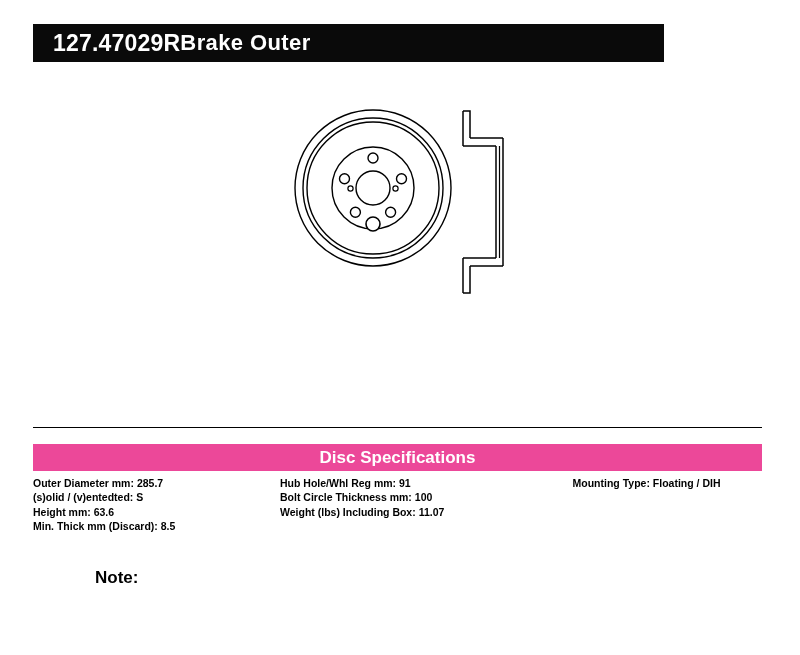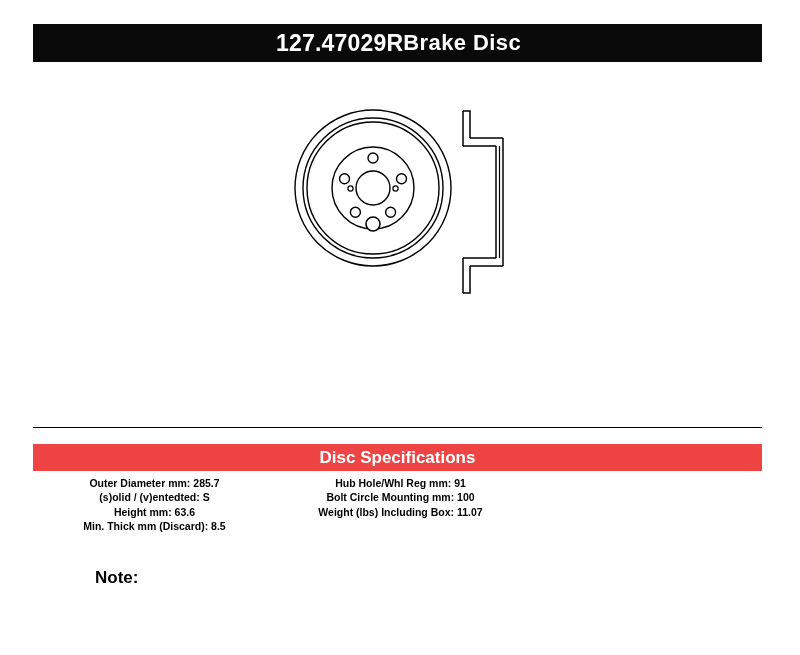--- a/index.html
+++ b/index.html
@@ -15,26 +15,26 @@
     font-family: "Liberation Sans", sans-serif;
     color: #000000;
     overflow: hidden;
   }
 
   
   .header-bar {
     position: absolute;
     left: 33px;
     top: 24px;
-    width: 729px;
+    width: 631px;
     height: 38px;
     background: #0a0a0a;
     display: flex;
     align-items: center;
-    justify-content: center;
+    justify-content: flex-start;
     box-sizing: border-box;
     padding: 0 18px 0 20px;
   }
   .header-part-number {
     color: #ffffff;
     font-size: 23px;
     font-weight: bold;
     letter-spacing: 0.2px;
     line-height: 1;
   }
@@ -70,21 +70,21 @@
     background: #000000;
   }
 
   
   .spec-title-bar {
     position: absolute;
     left: 33px;
     top: 444px;
     width: 729px;
     height: 27px;
-    background: #ef4444;
+    background: #ec4899;
     display: flex;
     align-items: center;
     justify-content: center;
     box-sizing: border-box;
   }
   .spec-title-text {
     color: #ffffff;
     font-size: 17px;
     font-weight: bold;
     line-height: 1;
@@ -106,21 +106,21 @@
   .spec-col-middle { width: 245px; padding-right: 4px; }
   .spec-col-right  { width: 237px; padding-left: 6px; }
 
   .spec-row {
     font-size: 10.5px;
     font-weight: bold;
     line-height: 14.4px;
     white-space: nowrap;
   }
   .spec-col-left .spec-row,
-  .spec-col-middle .spec-row { text-align: center; }
+  .spec-col-middle .spec-row { text-align: left; }
   .spec-col-right .spec-row  { text-align: center; }
 
   .spec-label { font-weight: bold; }
   .spec-value { font-weight: bold; }
 
   
   .note-block {
     position: absolute;
     left: 33px;
     top: 570px;
@@ -136,21 +136,21 @@
   .note-value {
     font-weight: bold;
     padding-left: 3px;
   }
 </style>
 </head>
 <body>
 
 <div class="header-bar">
   <span class="header-part-number">127.47029R</span>
-  <span class="header-title">Brake Disc</span>
+  <span class="header-title">Brake Outer</span>
 </div>
 
 <div class="drawing-area">
   <svg class="drawing-svg" width="800" height="350" viewBox="0 0 800 350">
 
     <g fill="none" stroke="#000000" stroke-width="1.4">
 
       <circle cx="373" cy="118" r="78"></circle>
 
       <circle cx="373" cy="118" r="70"></circle>
@@ -236,29 +236,35 @@
       <span class="spec-value">8.5</span>
     </div>
   </div>
 
   <div class="spec-col spec-col-middle">
     <div class="spec-row">
       <span class="spec-label">Hub Hole/Whl Reg mm:</span>
       <span class="spec-value">91</span>
     </div>
     <div class="spec-row">
-      <span class="spec-label">Bolt Circle Mounting mm:</span>
+      <span class="spec-label">Bolt Circle Thickness mm:</span>
       <span class="spec-value">100</span>
     </div>
     <div class="spec-row">
       <span class="spec-label">Weight (lbs) Including Box:</span>
       <span class="spec-value">11.07</span>
     </div>
   </div>
 
+  <div class="spec-col spec-col-right">
+    <div class="spec-row">
+      <span class="spec-label">Mounting Type:</span>
+      <span class="spec-value">Floating / DIH</span>
+    </div>
+  </div>
 
 </div>
 
 <div class="note-block">
   <div class="note-line">
     <span>Note:</span>
     <span class="note-value"></span>
   </div>
 </div>
 

